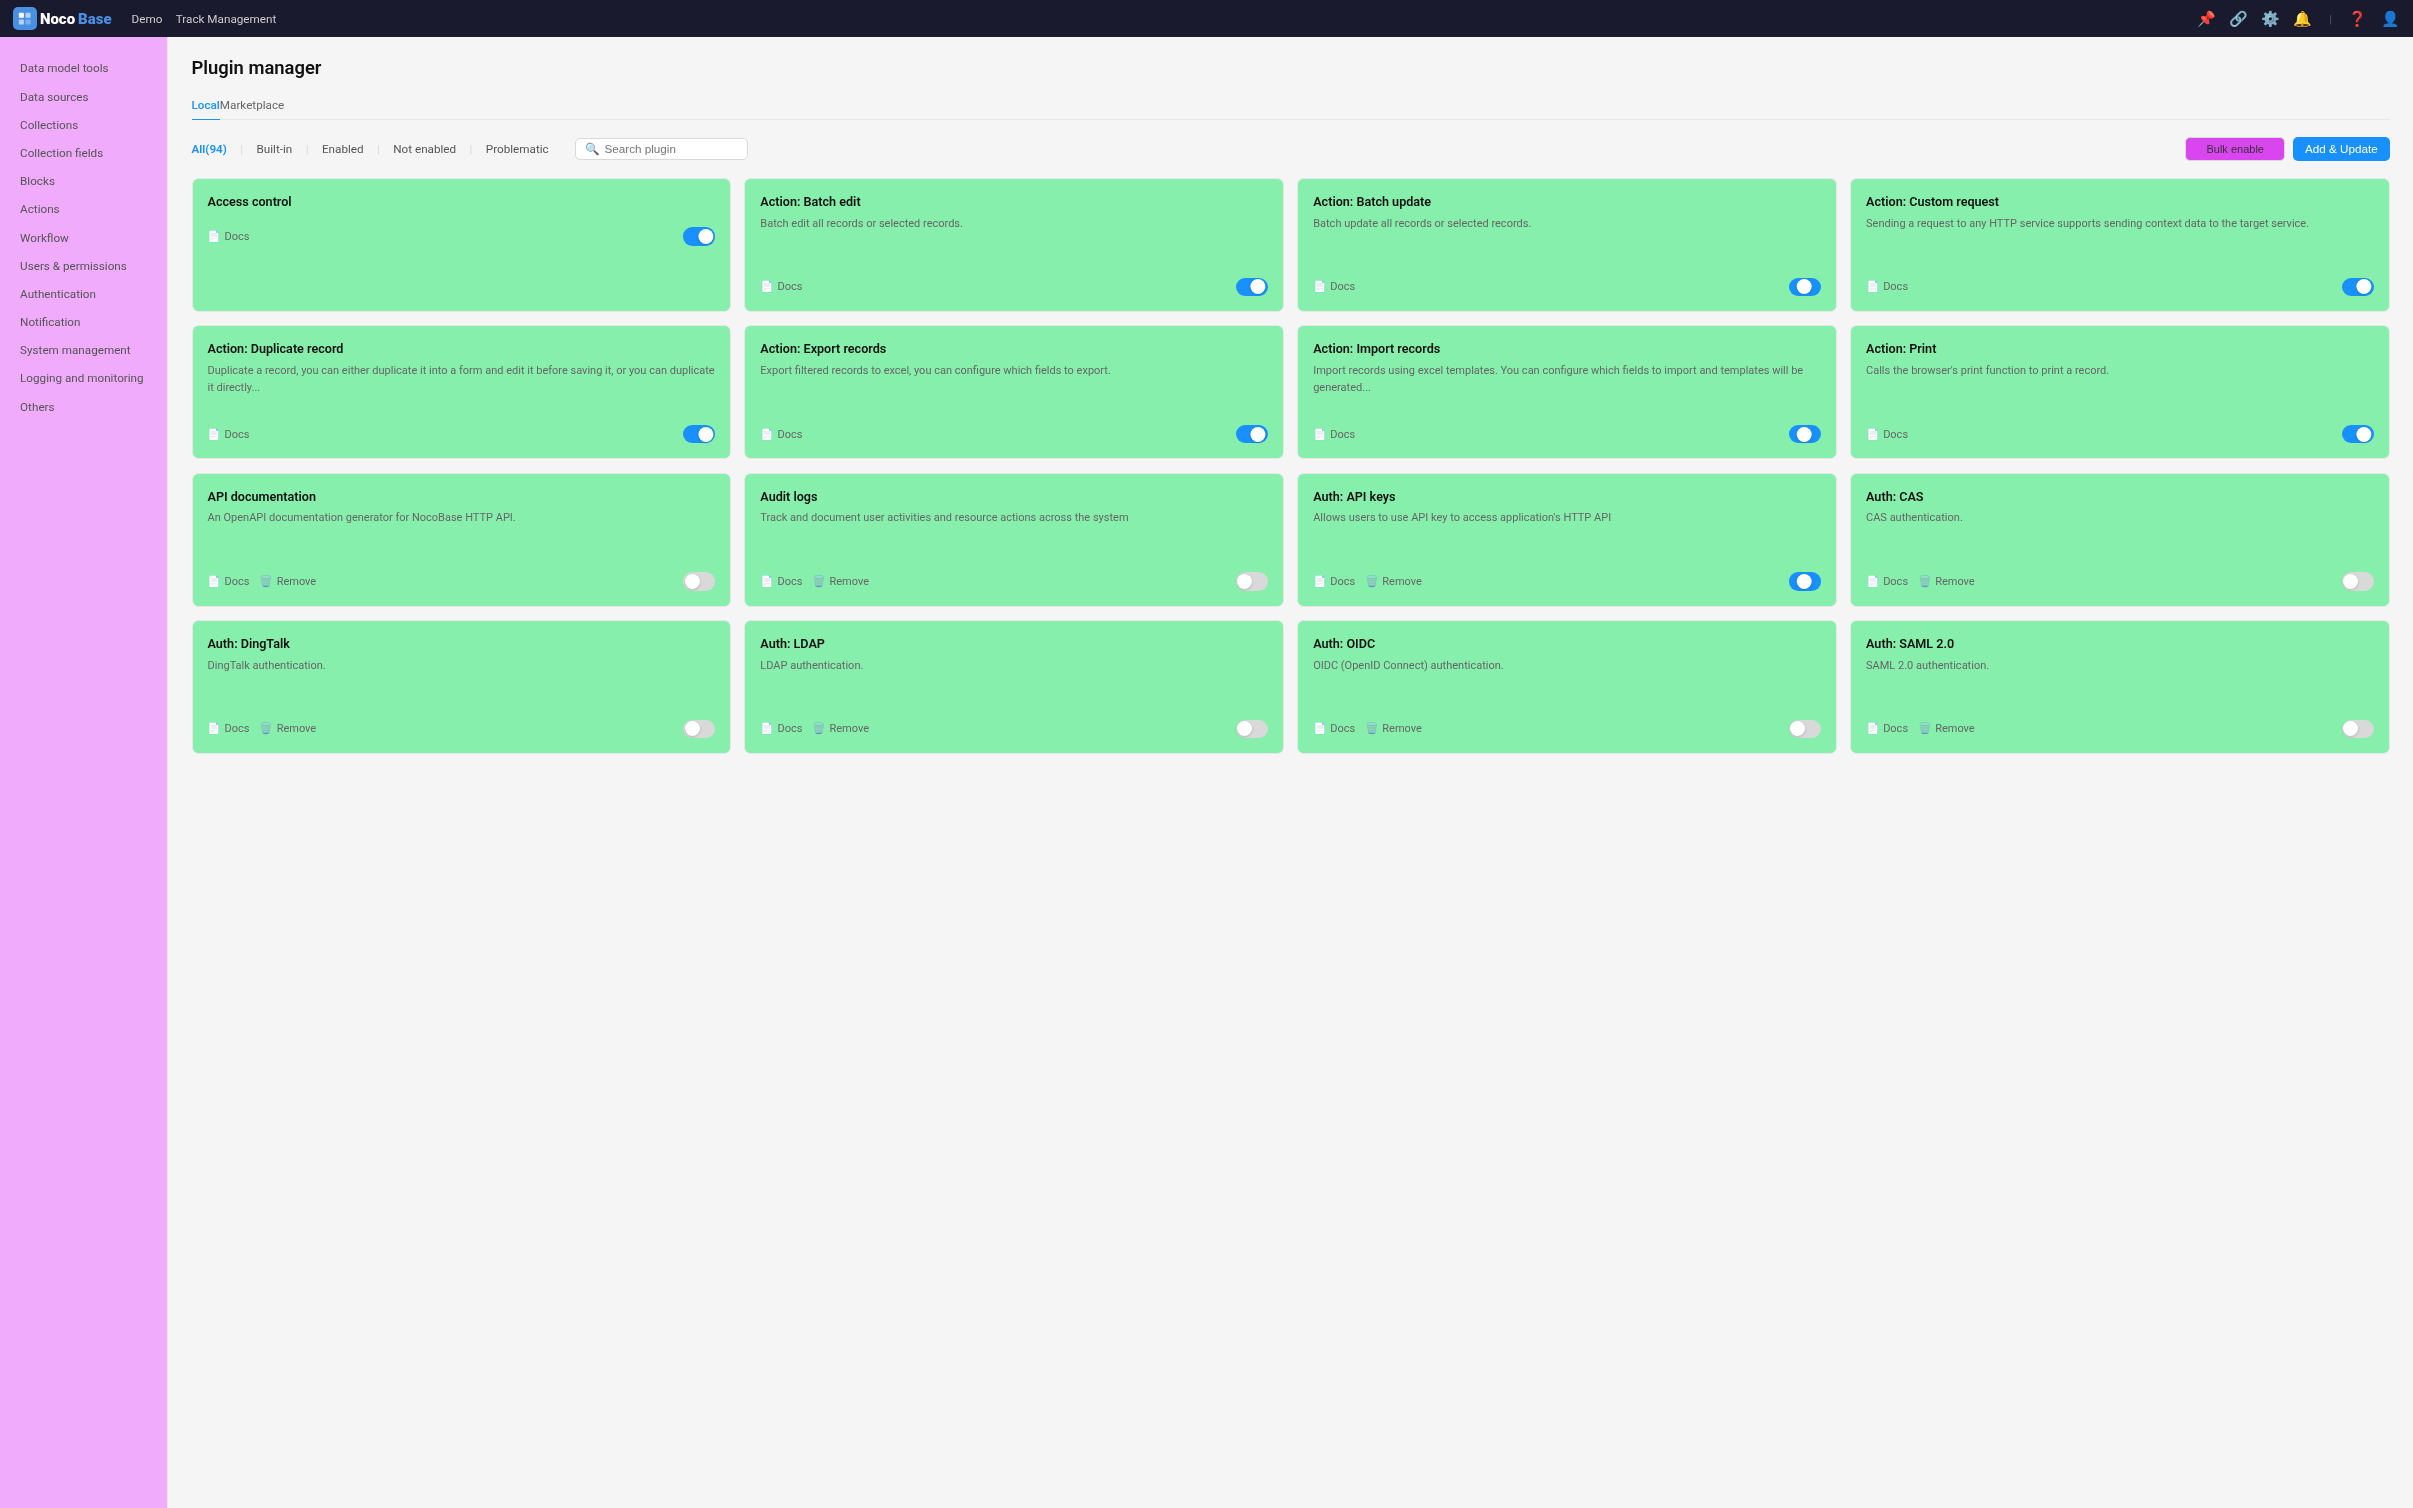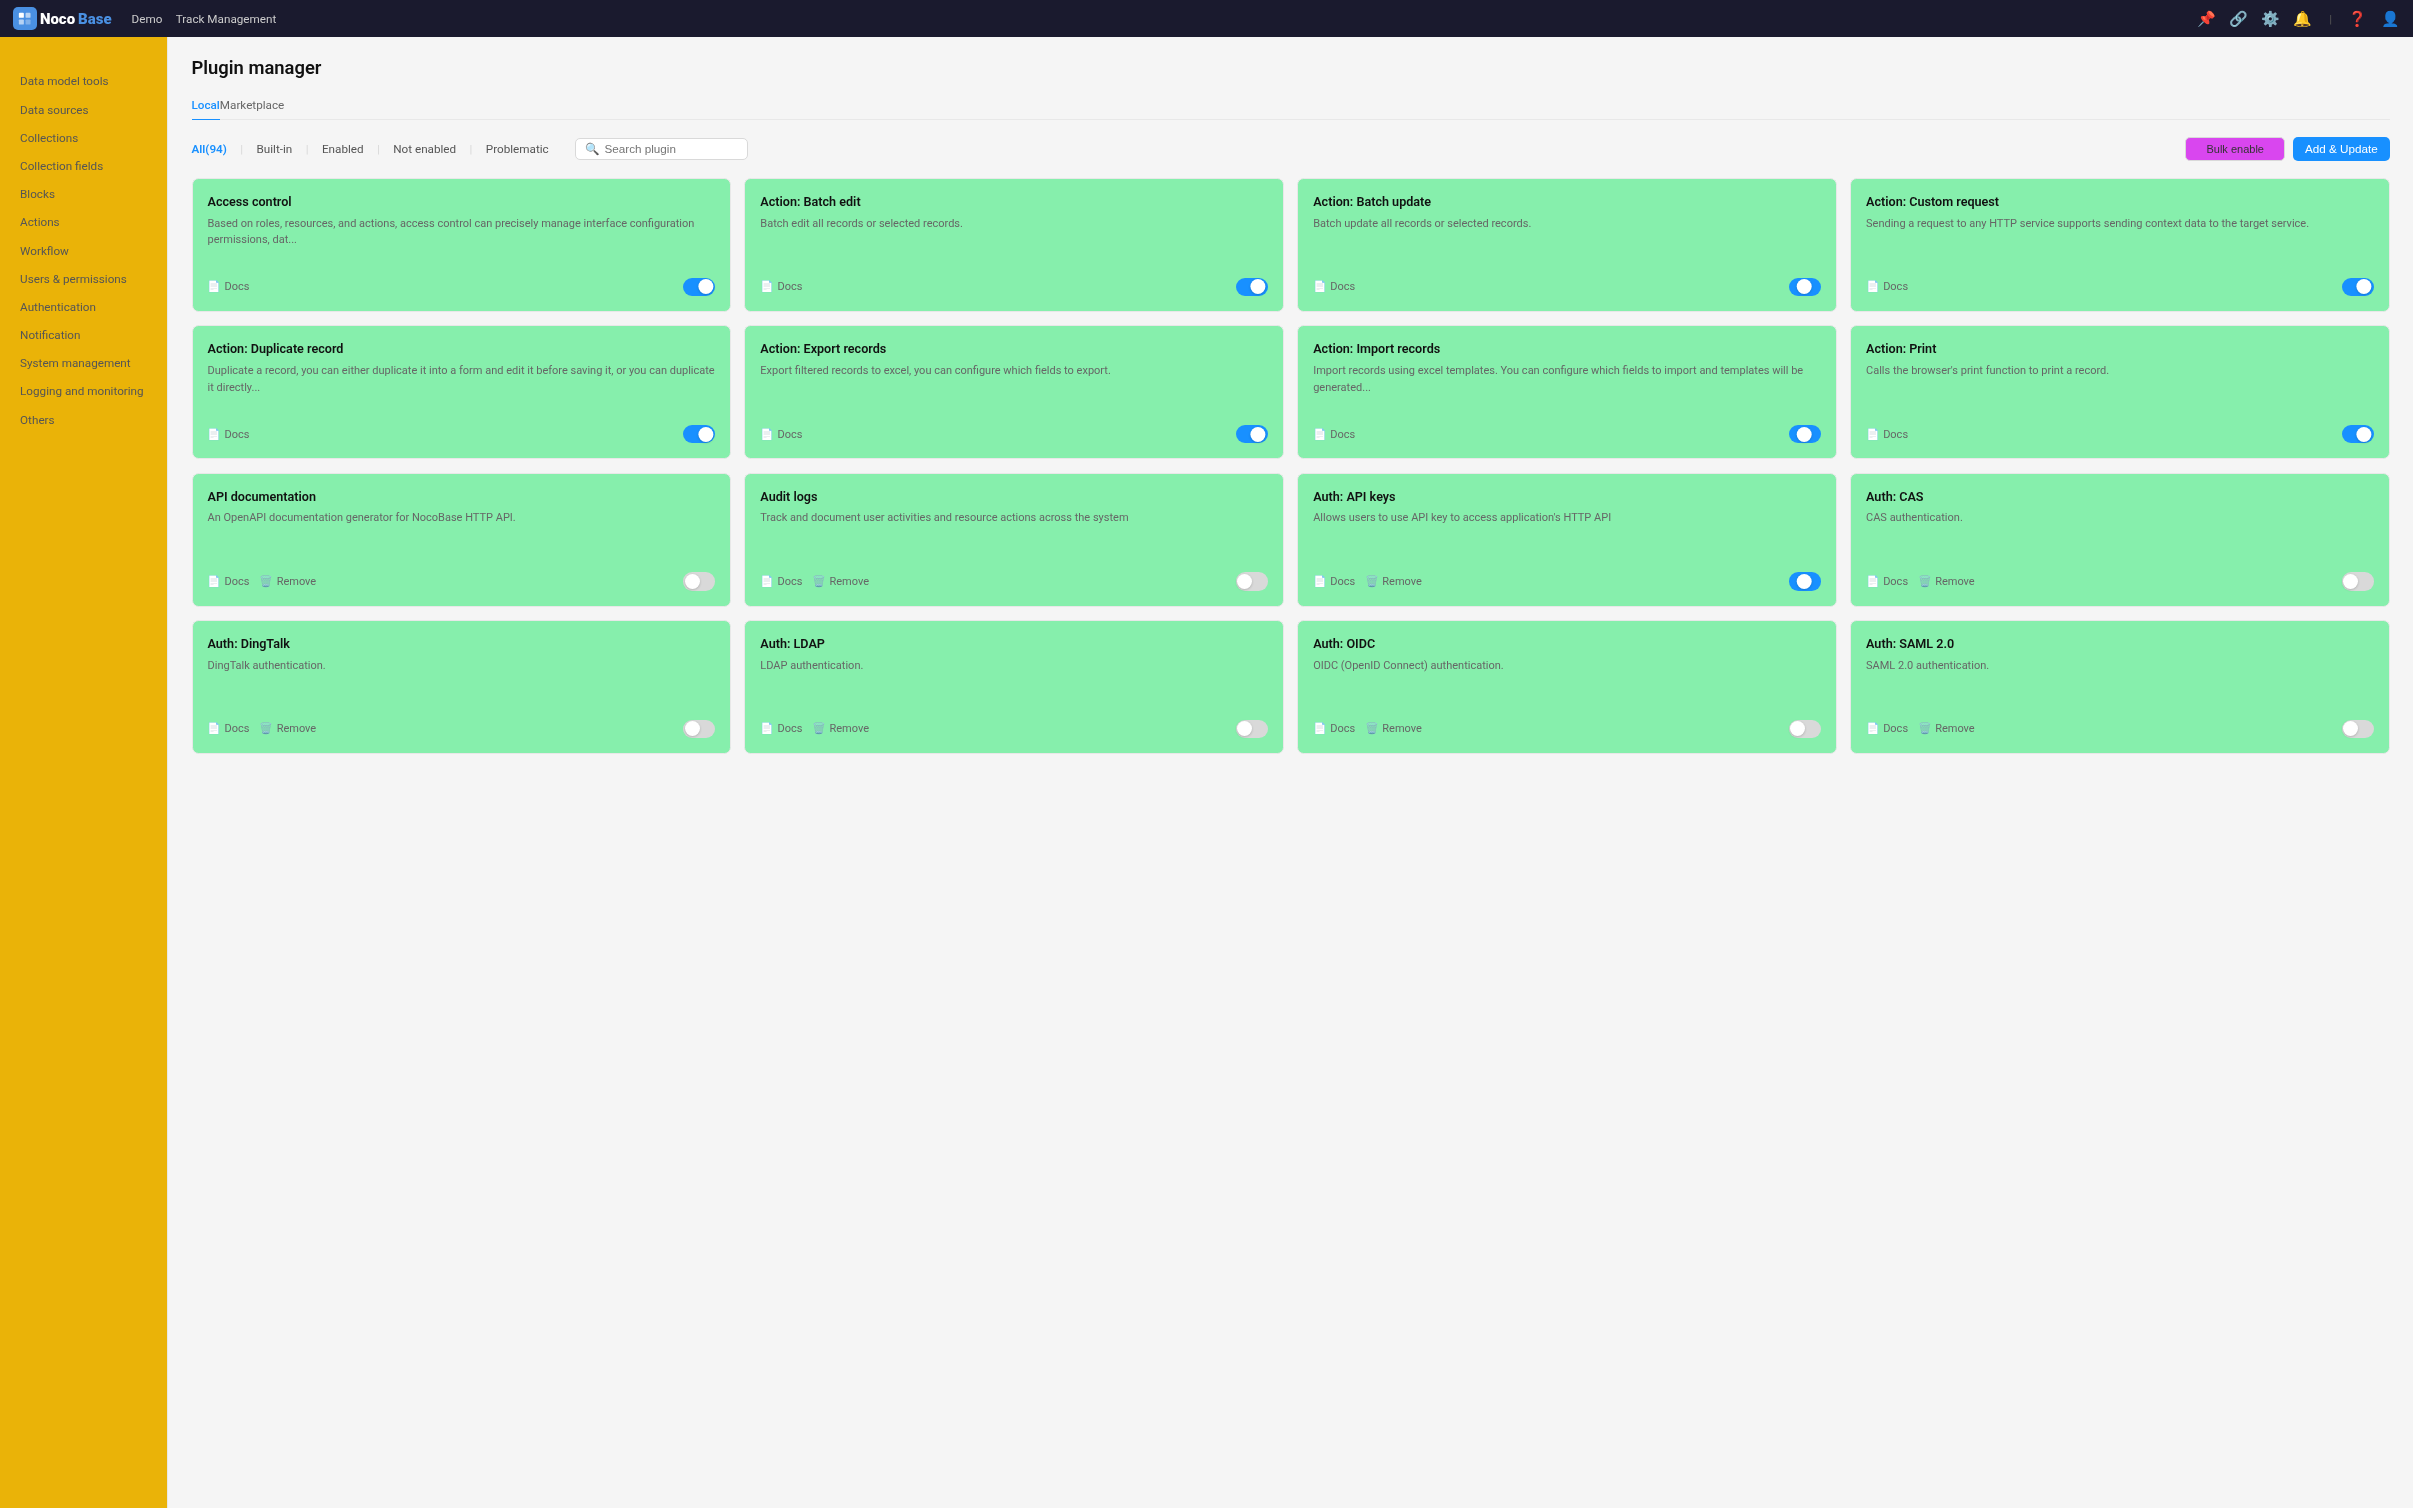--- a/index.html
+++ b/index.html
@@ -36,23 +36,23 @@
     .topnav-links a { color: #ccc; text-decoration: none; font-size: 11.7px; }
     .topnav-right { margin-left: auto; display: flex; align-items: center; gap: 13.4px; }
     .topnav-icon { color: #ccc; cursor: pointer; font-size: 15px; }
 
     
     .page-container { display: flex; min-height: calc(100vh - 37px); }
 
     
     .sidebar {
       width: 168px;
-      background: #eab308;
+      background: #f0abfc;
       border-right: 0.8px solid #e8e8e8;
-      padding: 30px 0;
+      padding: 17px 0;
       flex-shrink: 0;
     }
     .sidebar-item {
       padding: 6.7px 13.4px;
       cursor: pointer;
       color: #555;
       font-size: 11.7px;
       border-radius: 3.4px;
       margin: 0.8px 6.7px;
     }
@@ -317,21 +317,20 @@
       </div>
       <div class="action-buttons">
         <button class="btn-bulk">Bulk enable</button>
         <button class="btn-add">Add &amp; Update</button>
       </div>
     </div>
 
     <div class="plugin-grid" id="plugin-grid">
     <div class="plugin-card">
           <div class="plugin-card-title">Access control</div>
-          <div class="plugin-card-desc">Based on roles, resources, and actions, access control can precisely manage interface configuration permissions, dat...</div>
           <div class="plugin-card-footer">
             <a class="docs-link" href="#"><span style="font-size:11px">📄</span> Docs</a>
             <label class="toggle on">
               <span class="toggle-slider"></span>
             </label>
           </div>
         </div>
         <div class="plugin-card">
           <div class="plugin-card-title">Action: Batch edit</div>
           <div class="plugin-card-desc">Batch edit all records or selected records.</div>

